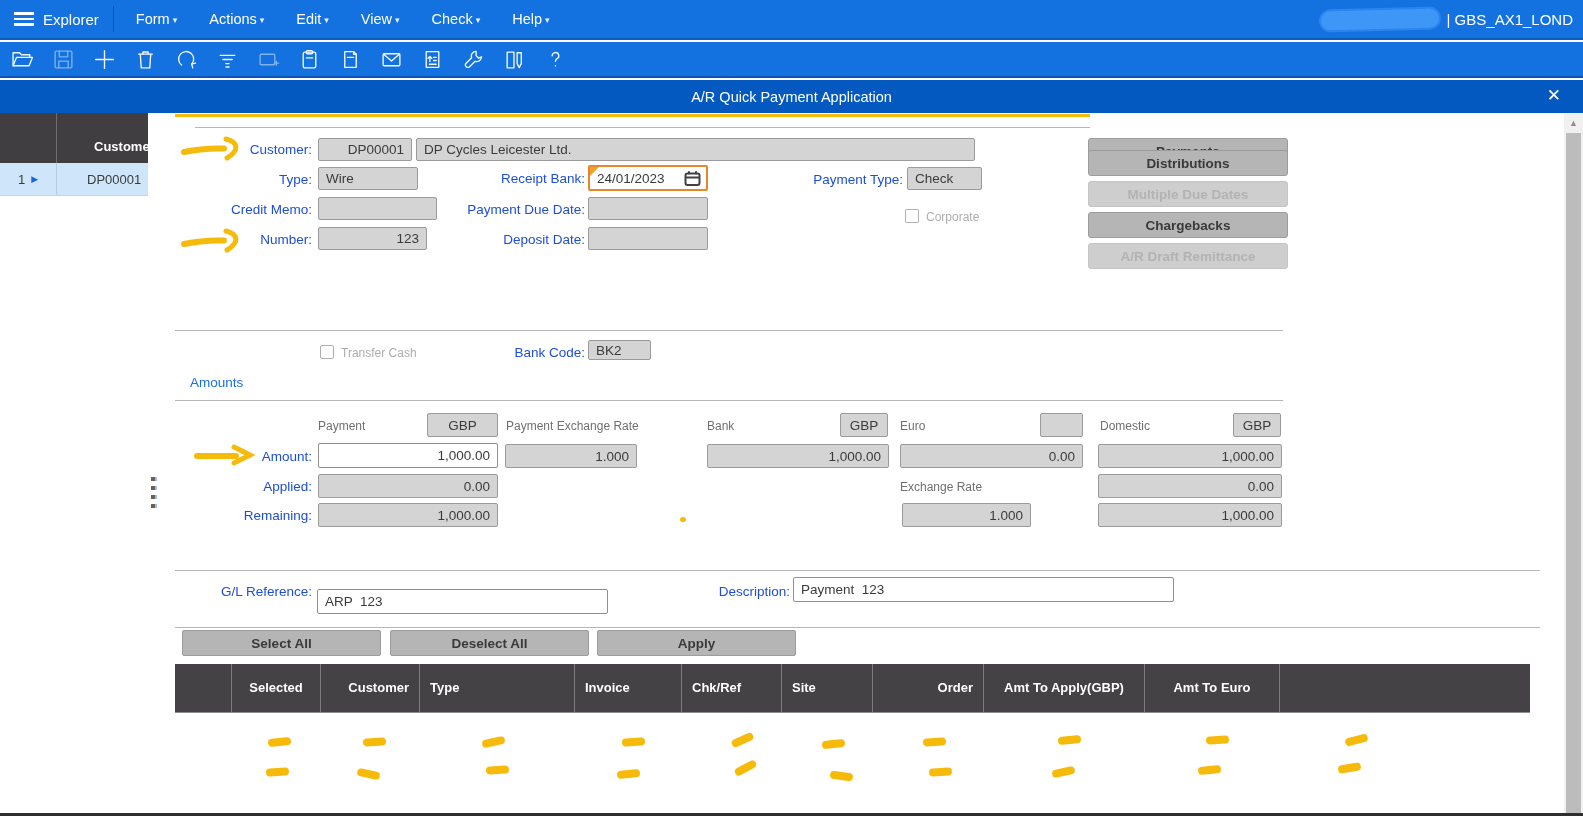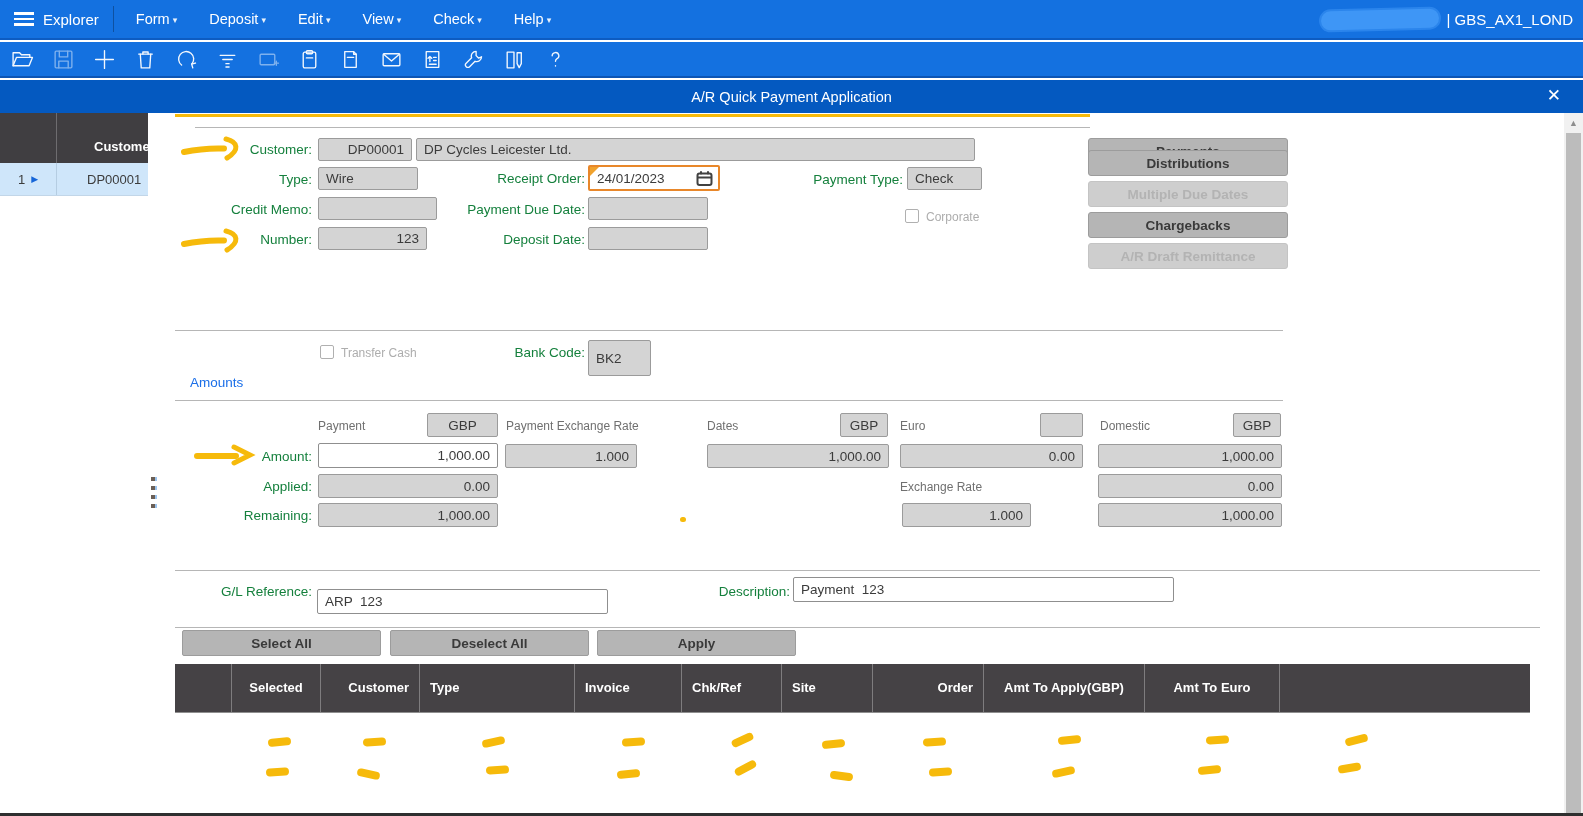--- a/index.html
+++ b/index.html
@@ -53,21 +53,21 @@
   .grid-row .cv { width:91px; color:#3c3c3c; font-size:13px; display:flex; align-items:center;
     padding-left:30px; white-space:nowrap; overflow:hidden; }
   .splitter { position:absolute; left:151px; top:477px; cursor:col-resize; }
   .splitter div { width:4px; height:4px; background:#6b5f56; margin-bottom:5px; box-shadow:2px 0 0 #9cc3ec; }
   
   .vscroll { position:absolute; right:0; top:113px; width:19px; height:703px; background:#f1f1f1; }
   .vscroll .arrow { height:19px; display:flex; align-items:center; justify-content:center;
     color:#8e8e8e; font-size:9px; cursor:pointer; }
   .vscroll .thumb { position:absolute; left:2px; top:20px; width:15px; height:683px; background:#bcbcbc; cursor:pointer; }
   
-  .lbl { position:absolute; color:#15803d; font-size:13.5px; text-align:right; white-space:nowrap; }
+  .lbl { position:absolute; color:#1d4ed8; font-size:13.5px; text-align:right; white-space:nowrap; }
   .lbl-left { position:absolute; color:#707070; font-size:12px; text-align:left; white-space:nowrap; }
   .lbl-dim { color:#adadad; }
   .fld { position:absolute; background:#d4d4d4; border:1px solid #9b9b9b; border-radius:2px;
     font-size:13.5px; color:#3b3b3b; padding:0 7px; display:flex; align-items:center; overflow:hidden; }
   .fld.r { justify-content:flex-end; }
   .fld.c { justify-content:center; }
   .white-input { position:absolute; background:#fff; border:1px solid #8f8f8f; border-radius:2px;
     font-size:13.5px; color:#3b3b3b; padding:0 7px; font-family:inherit; }
   .white-input.r { text-align:right; }
   .divider { position:absolute; height:1px; background:#b6b6b6; }
@@ -109,21 +109,21 @@
   <div class="menubar">
     <div class="explorer-block">
       <span class="hamburger">
           <div></div>
           <div></div>
           <div></div>
         </span>
       <span class="explorer-label">Explorer</span>
     </div>
     <span class="menu-item"><span>Form</span><span class="caret">▾</span></span>
-    <span class="menu-item"><span>Deposit</span><span class="caret">▾</span></span>
+    <span class="menu-item"><span>Actions</span><span class="caret">▾</span></span>
     <span class="menu-item"><span>Edit</span><span class="caret">▾</span></span>
     <span class="menu-item"><span>View</span><span class="caret">▾</span></span>
     <span class="menu-item"><span>Check</span><span class="caret">▾</span></span>
     <span class="menu-item"><span>Help</span><span class="caret">▾</span></span>
     <div class="menubar-right">
       <div class="redaction"></div>
       <span>| GBS_AX1_LOND</span>
     </div>
   </div>
 
@@ -247,22 +247,22 @@
 
   <div class="divider" style="left:195px; top:127px; width:895px;"></div>
 
   <span class="lbl" style="left:180px; top:142px; width:132px;">Customer:</span>
   <div class="fld r" style="left:318px; top:138px; width:94px; height:23px;">DP00001</div>
   <div class="fld" style="left:416px; top:138px; width:559px; height:23px;">DP Cycles Leicester Ltd.</div>
 
   <span class="lbl" style="left:180px; top:172px; width:132px;">Type:</span>
   <div class="fld" style="left:318px; top:167px; width:100px; height:23px;">Wire</div>
 
-  <span class="lbl" style="left:450px; top:171px; width:135px;">Receipt Order:</span>
-  <div class="date-fld" style="left:588px; top:165px; width:132px; height:26px;">
+  <span class="lbl" style="left:450px; top:171px; width:135px;">Receipt Bank:</span>
+  <div class="date-fld" style="left:588px; top:165px; width:120px; height:26px;">
     <span class="corner"></span>
     <span class="dtext">24/01/2023</span>
     <svg width="17" height="17" viewBox="0 0 17 17" style="cursor:pointer;">
         <g stroke="#414141" stroke-width="2" fill="none">
           <rect x="1.5" y="3.5" width="14" height="11.5" rx="2"></rect>
           <path d="M5 1.2 v3 M12 1.2 v3"></path>
           <path d="M2 7.5 h13"></path>
         </g>
       </svg>
   </div>
@@ -288,29 +288,29 @@
   <div class="side-btn" style="top:119px;margin-top:19px;">Payments</div>
   <div class="side-btn" style="top:150px;">Distributions</div>
   <div class="side-btn disabled" style="top:181px;">Multiple Due Dates</div>
   <div class="side-btn" style="top:212px;">Chargebacks</div>
   <div class="side-btn disabled" style="top:243px;">A/R Draft Remittance</div>
 
   <div class="divider" style="left:175px; top:330px; width:1108px;"></div>
   <span class="checkbox" style="left:320px; top:345px;"></span>
   <span class="lbl-left lbl-dim" style="left:341px; top:346px;">Transfer Cash</span>
   <span class="lbl" style="left:450px; top:345px; width:135px;">Bank Code:</span>
-  <div class="fld" style="left:588px; top:340px; width:63px; height:36px;">BK2</div>
+  <div class="fld" style="left:588px; top:340px; width:63px; height:20px;">BK2</div>
 
   <span class="section-link" style="left:190px; top:375px;">Amounts</span>
   <div class="divider" style="left:175px; top:400px; width:1108px;"></div>
 
   <span class="lbl-left" style="left:318px; top:419px;">Payment</span>
   <div class="fld c" style="left:427px; top:413px; width:71px; height:24px;">GBP</div>
   <span class="lbl-left" style="left:506px; top:419px;">Payment Exchange Rate</span>
-  <span class="lbl-left" style="left:707px; top:419px;">Dates</span>
+  <span class="lbl-left" style="left:707px; top:419px;">Bank</span>
   <div class="fld c" style="left:840px; top:413px; width:48px; height:24px;">GBP</div>
   <span class="lbl-left" style="left:900px; top:419px;">Euro</span>
   <div class="fld c" style="left:1040px; top:413px; width:43px; height:24px;"></div>
   <span class="lbl-left" style="left:1100px; top:419px;">Domestic</span>
   <div class="fld c" style="left:1233px; top:413px; width:48px; height:24px;">GBP</div>
 
   <span class="lbl" style="left:180px; top:449px; width:132px;">Amount:</span>
   <input class="white-input r" style="left: 318px; top: 443px; width: 180px; height: 25px;" value="1,000.00">
   <div class="fld r" style="left:505px; top:444px; width:132px; height:24px;">1.000</div>
   <div class="fld r" style="left:707px; top:444px; width:182px; height:24px;">1,000.00</div>

